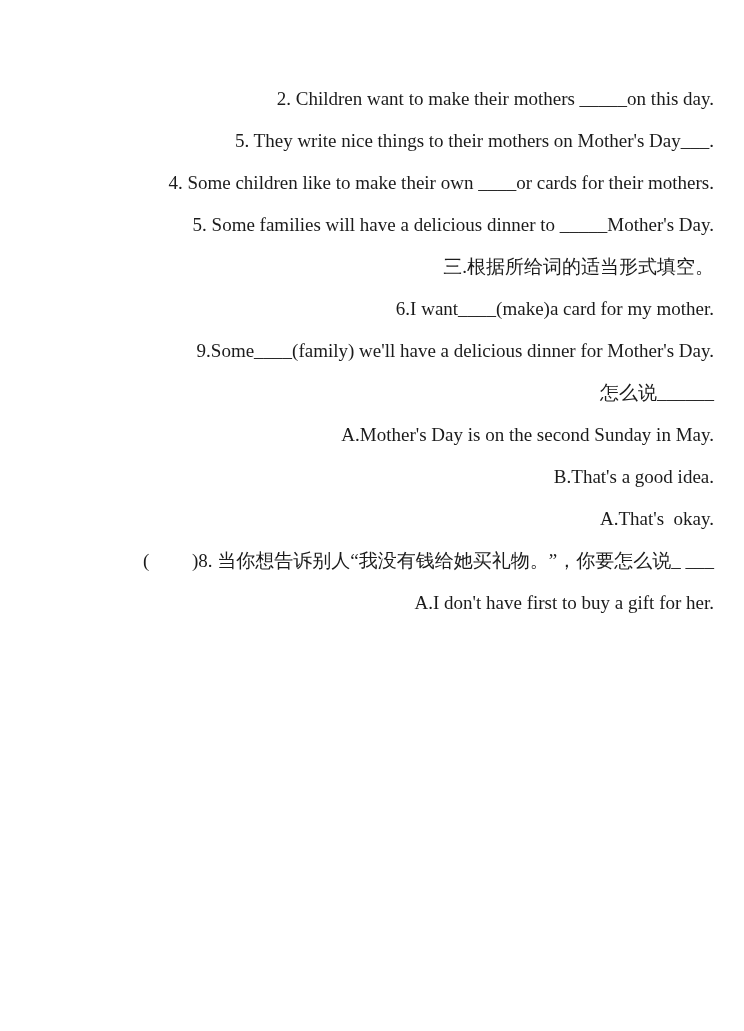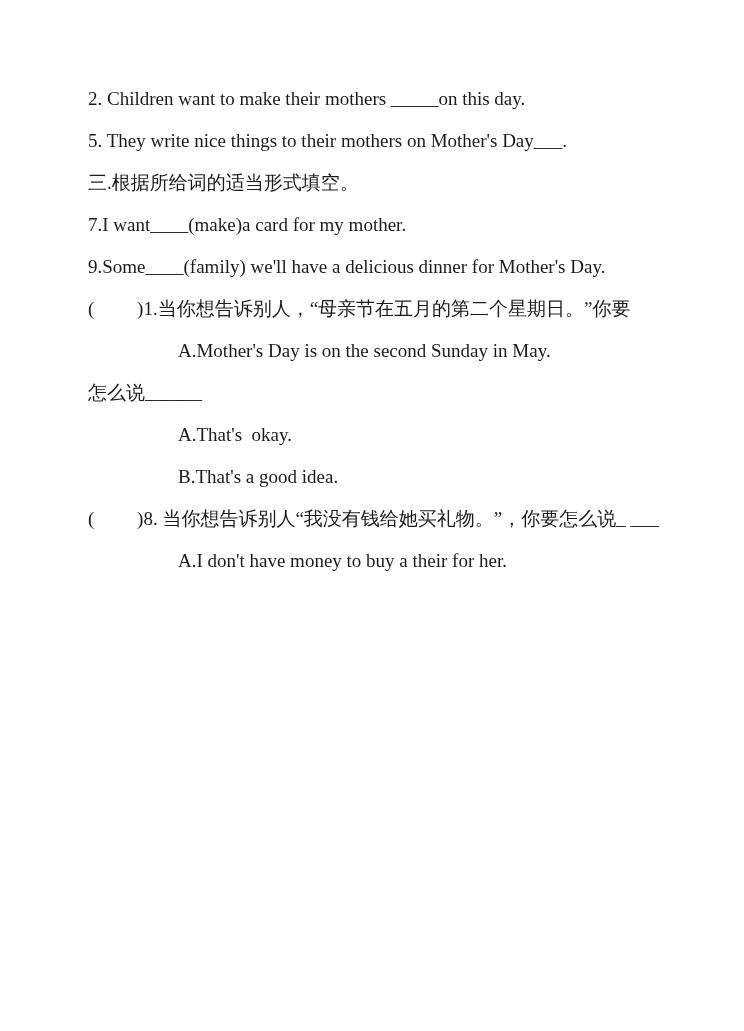--- a/index.html
+++ b/index.html
@@ -21,36 +21,38 @@
     right: 30px;
     font-family: "Liberation Serif", "DejaVu Serif", serif;
     font-size: 19px;
     color: #1b1b1b;
   }
   .line {
     white-space: pre;
     height: 26px;
     line-height: 26px;
     margin-bottom: 16px;
+    text-align: right;
   }
   .line.option {
     padding-left: 90px;
   }
 </style>
 </head>
 <body>
 
 <div class="page">
   <div class="content" id="doc-body">
       <div class="line main">2. Children want to make their mothers _____on this day.</div>
       <div class="line main">5. They write nice things to their mothers on Mother's Day___.</div>
+      <div class="line main">4. Some children like to make their own ____or cards for their mothers.</div>
+      <div class="line main">5. Some families will have a delicious dinner to _____Mother's Day.</div>
       <div class="line main">三.根据所给词的适当形式填空。</div>
-      <div class="line main">7.I want____(make)a card for my mother.</div>
+      <div class="line main">6.I want____(make)a card for my mother.</div>
       <div class="line main">9.Some____(family) we'll have a delicious dinner for Mother's Day.</div>
-      <div class="line main">(         )1.当你想告诉别人，“母亲节在五月的第二个星期日。”你要</div>
+      <div class="line main">怎么说______</div>
       <div class="line option">A.Mother's Day is on the second Sunday in May.</div>
-      <div class="line main">怎么说______</div>
+      <div class="line option">B.That's a good idea.</div>
       <div class="line option">A.That's  okay.</div>
-      <div class="line option">B.That's a good idea.</div>
       <div class="line main">(         )8. 当你想告诉别人“我没有钱给她买礼物。”，你要怎么说_ ___</div>
-      <div class="line option">A.I don't have money to buy a their for her.</div>
+      <div class="line option">A.I don't have first to buy a gift for her.</div>
     </div>
 </div>
 
 </body></html>

